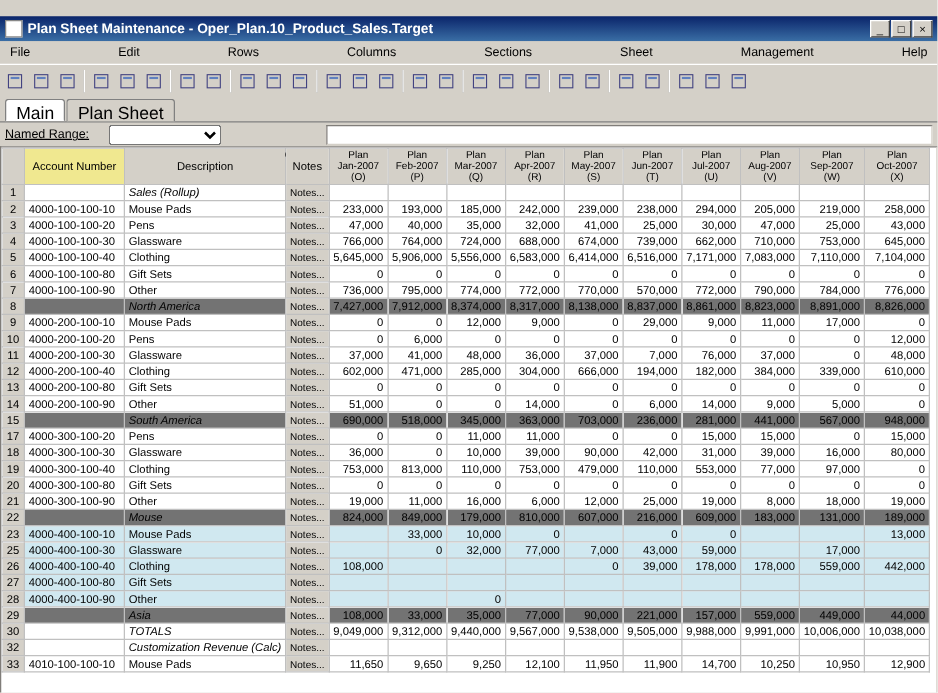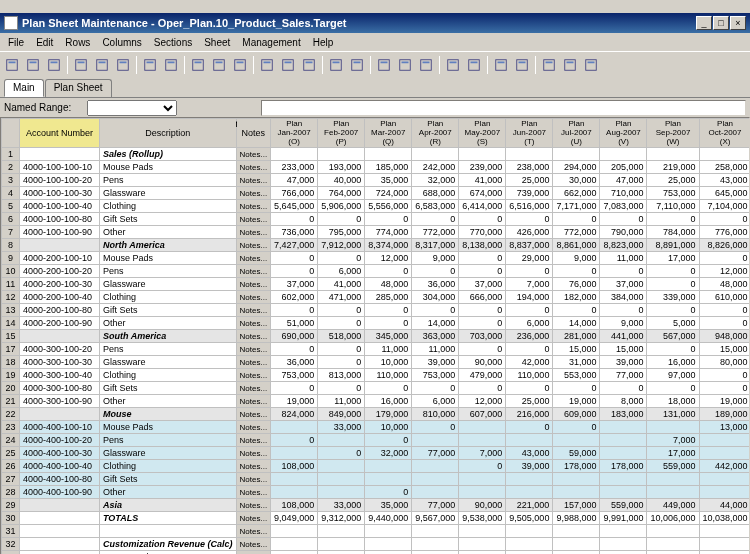--- a/index.html
+++ b/index.html
@@ -2,50 +2,50 @@
 <html><head>
 <meta charset="utf-8">
 <style>
 * { margin: 0; padding: 0; box-sizing: border-box; }
 body { font-family: Tahoma, Arial, sans-serif; font-size: 10px; background: #d4d0c8; overflow: hidden; width: 750px; height: 554px; }
 .titlebar { background: linear-gradient(to bottom, #0a246a, #3a6ea5); color: #fff; padding: 2px 4px; font-size: 11px; display: flex; align-items: center; height: 20px; margin-top: 13px; }
 .titlebar .icon { width: 14px; height: 14px; background: #fff; margin-right: 4px; border: 1px solid #888; }
 .titlebar .title { flex: 1; font-weight: bold; }
 .titlebar .winbtns { display: flex; gap: 1px; }
 .titlebar .winbtn { width: 16px; height: 14px; background: #d4d0c8; border: 1px solid #fff; border-right-color: #404040; border-bottom-color: #404040; font-size: 9px; text-align: center; line-height: 12px; color: #000; cursor: pointer; }
-.menubar { background: #d4d0c8; padding: 1px 2px; font-size: 10px; height: 18px; display: flex; align-items: center; }
+.menubar { background: #d4d0c8; padding: 1px 2px; font-size: 10px; height: 18px; display: flex; align-items: center; justify-content: space-between; }
 .menubar span { padding: 1px 6px; cursor: pointer; }
 .toolbar { background: #d4d0c8; padding: 2px; height: 26px; border-top: 1px solid #fff; display: flex; align-items: center; gap: 1px; }
 .toolbar .tbtn { width: 20px; height: 20px; border: 1px solid #d4d0c8; display: inline-flex; align-items: center; justify-content: center; cursor: pointer; }
 .toolbar .tbtn svg { width: 14px; height: 14px; }
 .toolbar .sep { width: 1px; height: 18px; background: #808080; border-right: 1px solid #fff; margin: 0 2px; }
 .tabs { background: #d4d0c8; padding: 2px 4px 0; height: 20px; display: flex; }
-.tab { background: #d4d0c8; border: 1px solid #808080; border-bottom: none; padding: 2px 8px; font-size: 10px; margin-right: 1px; cursor: pointer; border-top-left-radius: 3px; border-top-right-radius: 3px; text-align: right; }
+.tab { background: #d4d0c8; border: 1px solid #808080; border-bottom: none; padding: 2px 8px; font-size: 14px; margin-right: 1px; cursor: pointer; border-top-left-radius: 3px; border-top-right-radius: 3px; text-align: right; }
 .tab.active { background: #fff; border-bottom: 1px solid #fff; position: relative; z-index: 2; }
 .formulabar { background: #d4d0c8; padding: 2px 4px; height: 20px; display: flex; align-items: center; font-size: 10px; border-top: 1px solid #808080; }
-.formulabar .lbl { margin-right: 16px; }
+.formulabar .lbl { margin-right: 16px; text-decoration: underline; }
 .formulabar select { font-size: 10px; width: 90px; height: 16px; }
 .formulabar .celllbl { margin-left: 20px; margin-right: 4px; margin-top: 32px; }
 .formulabar input { font-size: 10px; flex: 1; height: 16px; border: 1px inset #d4d0c8; background: #fff; padding: 0 2px; }
 .gridwrap { background: #fff; overflow: auto; height: 450px; border: 1px inset #d4d0c8; }
 table { border-collapse: collapse; font-size: 9px; table-layout: fixed; }
 th, td { border: 1px solid #c0c0c0; padding: 1px 3px; white-space: nowrap; overflow: hidden; text-overflow: clip; }
 th { background: #d4d0c8; font-weight: normal; text-align: center; height: 24px; position: sticky; top: 0; margin-top: 23px; }
 th.rowhead { text-align: center; width: 18px; min-width: 18px; }
 th.acct { background: #f0e890; width: 80px; min-width: 80px; }
 th.desc { width: 110px; min-width: 110px; }
 th.notes { width: 32px; min-width: 32px; }
 th.month { width: 46px; min-width: 46px; font-size: 8px; line-height: 1.1; }
 td.rownum { background: #d4d0c8; text-align: center; width: 18px; }
 td.acct { width: 80px; color: #000; }
 td.desc { width: 110px; }
-td.desc.bold { font-weight: bold; font-style: italic; }
+td.desc.bold { font-weight: normal; font-style: italic; }
 td.notes { background: #d4d0c8; text-align: right; width: 32px; font-size: 8px; cursor: pointer; }
 td.num { text-align: right; width: 46px; }
-tr.green td.num, tr.green td.desc, tr.green td.acct { background: #e5e5e5; color: #000; margin-left: 11px; }
+tr.green td.num, tr.green td.desc, tr.green td.acct { background: #737373; color: #000; margin-left: 11px; }
 tr.bluerow td.num, tr.bluerow td.desc, tr.bluerow td.acct { background: #d0e8f0; }
 </style>
 </head>
 <body>
 
 <div class="titlebar">
   <div class="icon"></div>
   <div class="title">Plan Sheet Maintenance - Oper_Plan.10_Product_Sales.Target</div>
   <div class="winbtns">
     <div class="winbtn">_</div>
@@ -365,21 +365,21 @@
         <tr>
           <td class="rownum">7</td>
           <td class="acct">4000-100-100-90</td>
           <td class="desc">Other</td>
           <td class="notes">Notes...</td>
           <td class="num">736,000</td>
           <td class="num">795,000</td>
           <td class="num">774,000</td>
           <td class="num">772,000</td>
           <td class="num">770,000</td>
-          <td class="num">426,000</td>
+          <td class="num">570,000</td>
           <td class="num">772,000</td>
           <td class="num">790,000</td>
           <td class="num">784,000</td>
           <td class="num">776,000</td>
         </tr>
         <tr class="green">
           <td class="rownum">8</td>
           <td class="acct"></td>
           <td class="desc bold">North America</td>
           <td class="notes">Notes...</td>
@@ -612,36 +612,20 @@
           <td class="num">10,000</td>
           <td class="num">0</td>
           <td class="num"></td>
           <td class="num">0</td>
           <td class="num">0</td>
           <td class="num"></td>
           <td class="num"></td>
           <td class="num">13,000</td>
         </tr>
         <tr class="bluerow">
-          <td class="rownum">24</td>
-          <td class="acct">4000-400-100-20</td>
-          <td class="desc">Pens</td>
-          <td class="notes">Notes...</td>
-          <td class="num">0</td>
-          <td class="num"></td>
-          <td class="num">0</td>
-          <td class="num"></td>
-          <td class="num"></td>
-          <td class="num"></td>
-          <td class="num"></td>
-          <td class="num"></td>
-          <td class="num">7,000</td>
-          <td class="num"></td>
-        </tr>
-        <tr class="bluerow">
           <td class="rownum">25</td>
           <td class="acct">4000-400-100-30</td>
           <td class="desc">Glassware</td>
           <td class="notes">Notes...</td>
           <td class="num"></td>
           <td class="num">0</td>
           <td class="num">32,000</td>
           <td class="num">77,000</td>
           <td class="num">7,000</td>
           <td class="num">43,000</td>
@@ -724,36 +708,20 @@
           <td class="num">9,440,000</td>
           <td class="num">9,567,000</td>
           <td class="num">9,538,000</td>
           <td class="num">9,505,000</td>
           <td class="num">9,988,000</td>
           <td class="num">9,991,000</td>
           <td class="num">10,006,000</td>
           <td class="num">10,038,000</td>
         </tr>
         <tr>
-          <td class="rownum">31</td>
-          <td class="acct"></td>
-          <td class="desc"></td>
-          <td class="notes">Notes...</td>
-          <td class="num"></td>
-          <td class="num"></td>
-          <td class="num"></td>
-          <td class="num"></td>
-          <td class="num"></td>
-          <td class="num"></td>
-          <td class="num"></td>
-          <td class="num"></td>
-          <td class="num"></td>
-          <td class="num"></td>
-        </tr>
-        <tr>
           <td class="rownum">32</td>
           <td class="acct"></td>
           <td class="desc bold">Customization Revenue (Calc)</td>
           <td class="notes">Notes...</td>
           <td class="num"></td>
           <td class="num"></td>
           <td class="num"></td>
           <td class="num"></td>
           <td class="num"></td>
           <td class="num"></td>

